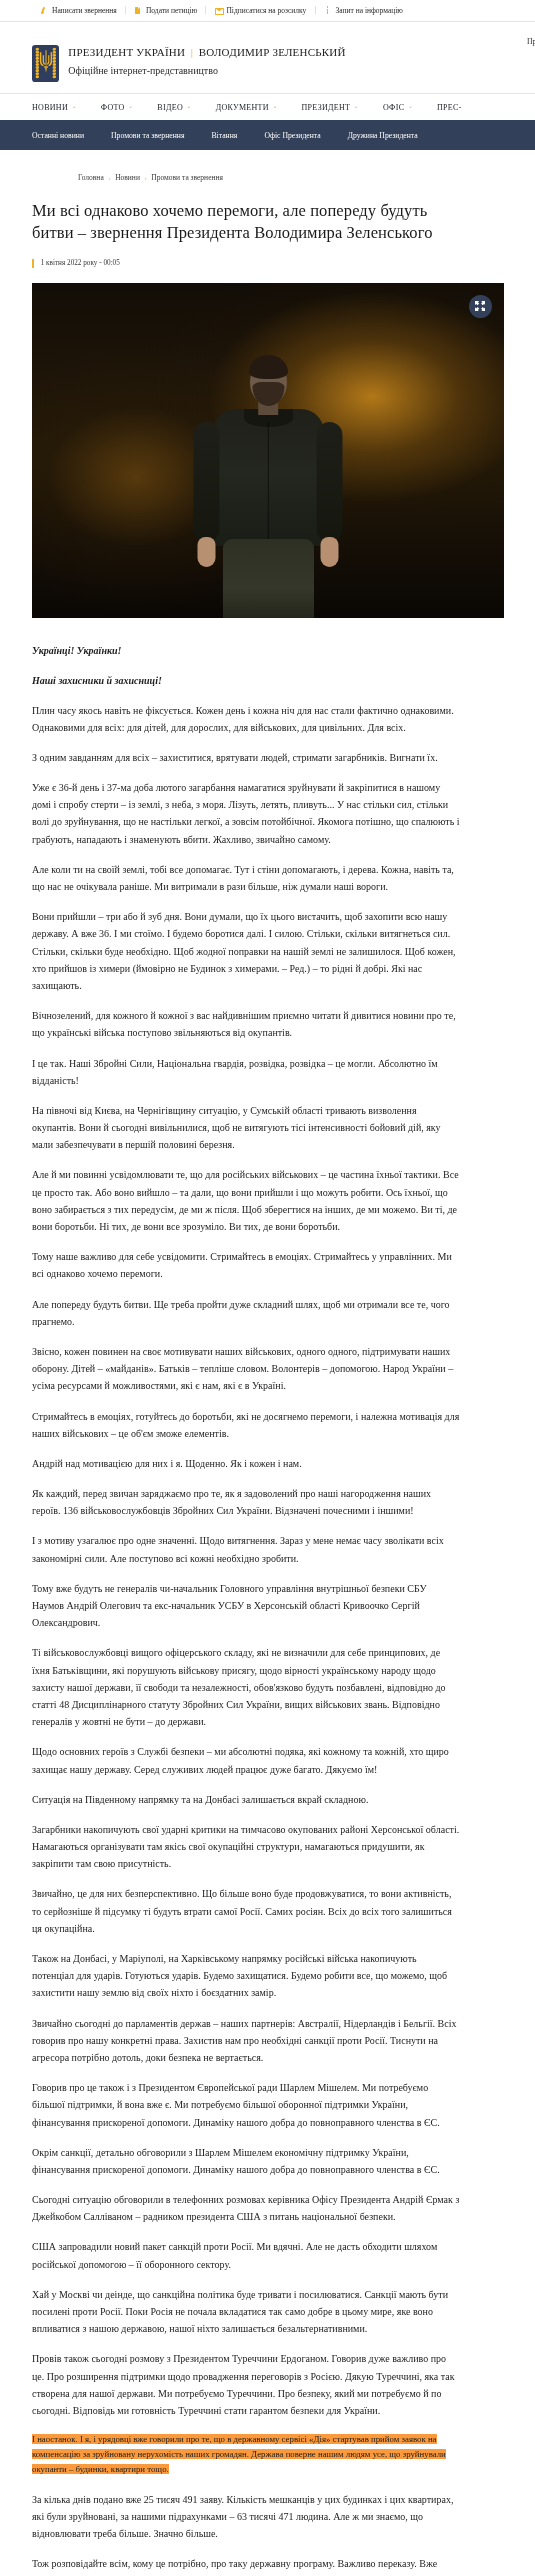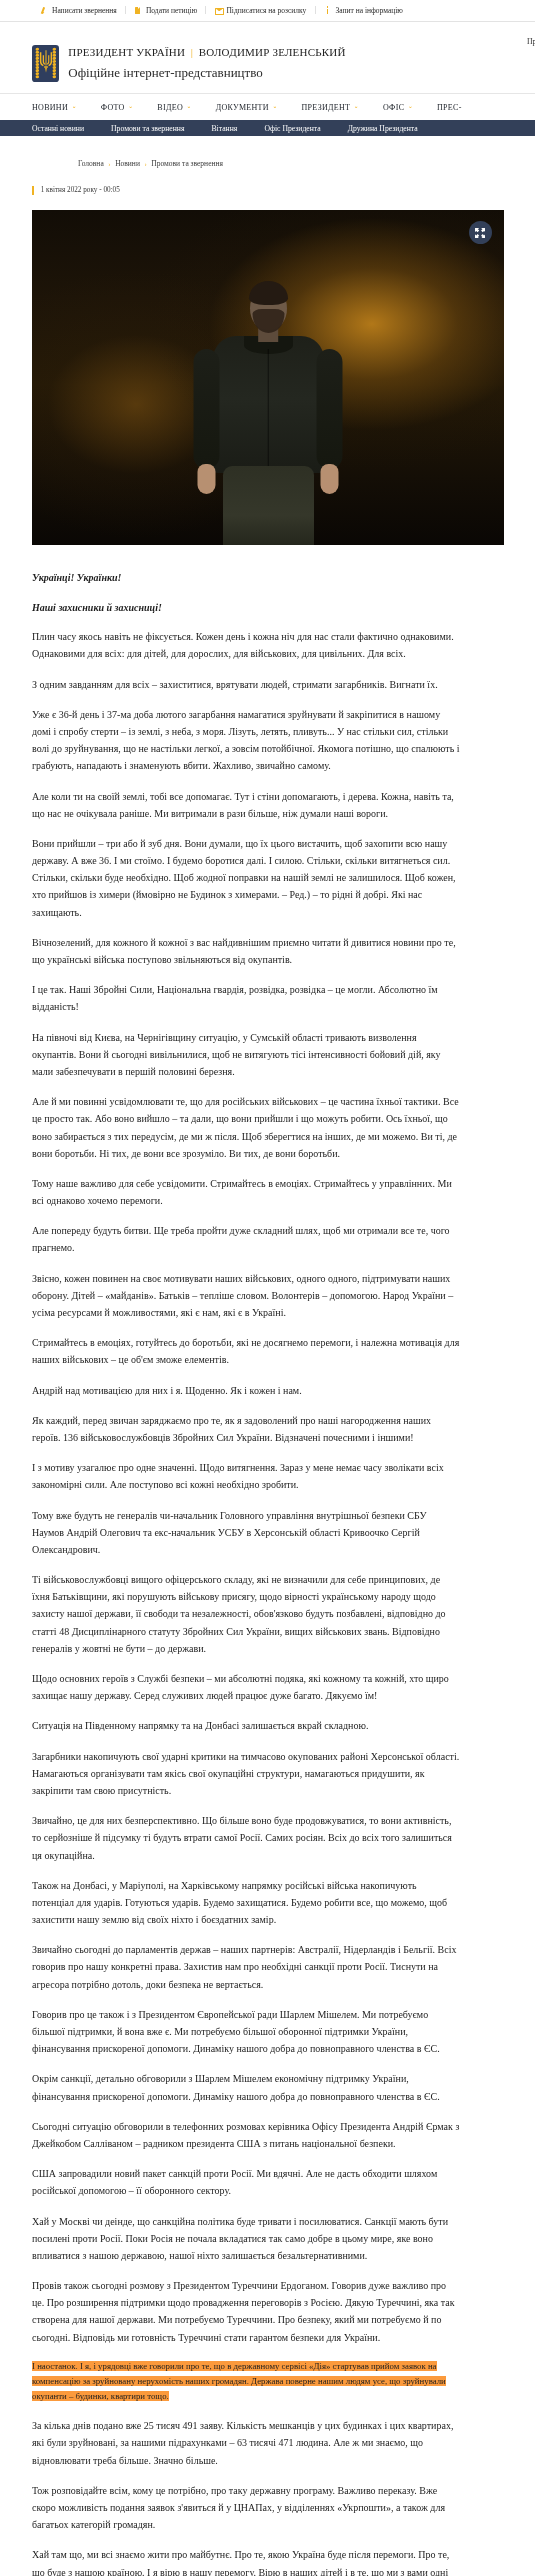--- a/index.html
+++ b/index.html
@@ -114,21 +114,21 @@
     font-size:11px;
     letter-spacing:0.2px;
     color:#232323;
     font-weight:400;
     white-space:nowrap;
     display:flex; align-items:center;
   }
   .brand-sep { color:#f0b323; margin:0 5.7px; font-weight:300; }
   .brand-sub {
     margin-top:7.2px;
-    font-size:13px;
+    font-size:10px;
     color:#2b2b2b;
   }
   .brand-right {
     position:absolute;
     right:-27px;
     top:15.5px;
     font-size:7.7px;
     color:#2b2b2b;
     white-space:nowrap;
     overflow:hidden;
@@ -156,21 +156,21 @@
   .nav-item .chev {
     color:#f0b323;
     font-size:5.7px;
     margin-left:3.6px;
     line-height:1;
   }
 
   
   .subnav {
     background:#334059;
-    height:16px;
+    height:30px;
     display:flex; align-items:center;
     padding-left:32px;
     overflow:hidden;
   }
   .subnav .sub-item {
     color:#ffffff;
     font-size:7.7px;
     margin-right:27px;
     white-space:nowrap;
     cursor:pointer;
@@ -454,20 +454,21 @@
   <div class="article">
 
     <div class="breadcrumb">
       <span class="crumb">Головна</span>
       <span class="bsep">›</span>
       <span class="crumb">Новини</span>
       <span class="bsep">›</span>
       <span class="crumb static">Промови та звернення</span>
     </div>
 
+    <h1 class="headline">Ми всі однаково хочемо перемоги, але попереду будуть битви – звернення Президента Володимира Зеленського</h1>
 
     <div class="dateline">
       <span class="bar"></span>
       <span>1 квітня 2022 року - 00:05</span>
     </div>
 
     <div class="hero">
       <div class="bg"></div>
       <div class="figure">
         <div class="f-torso"></div>

